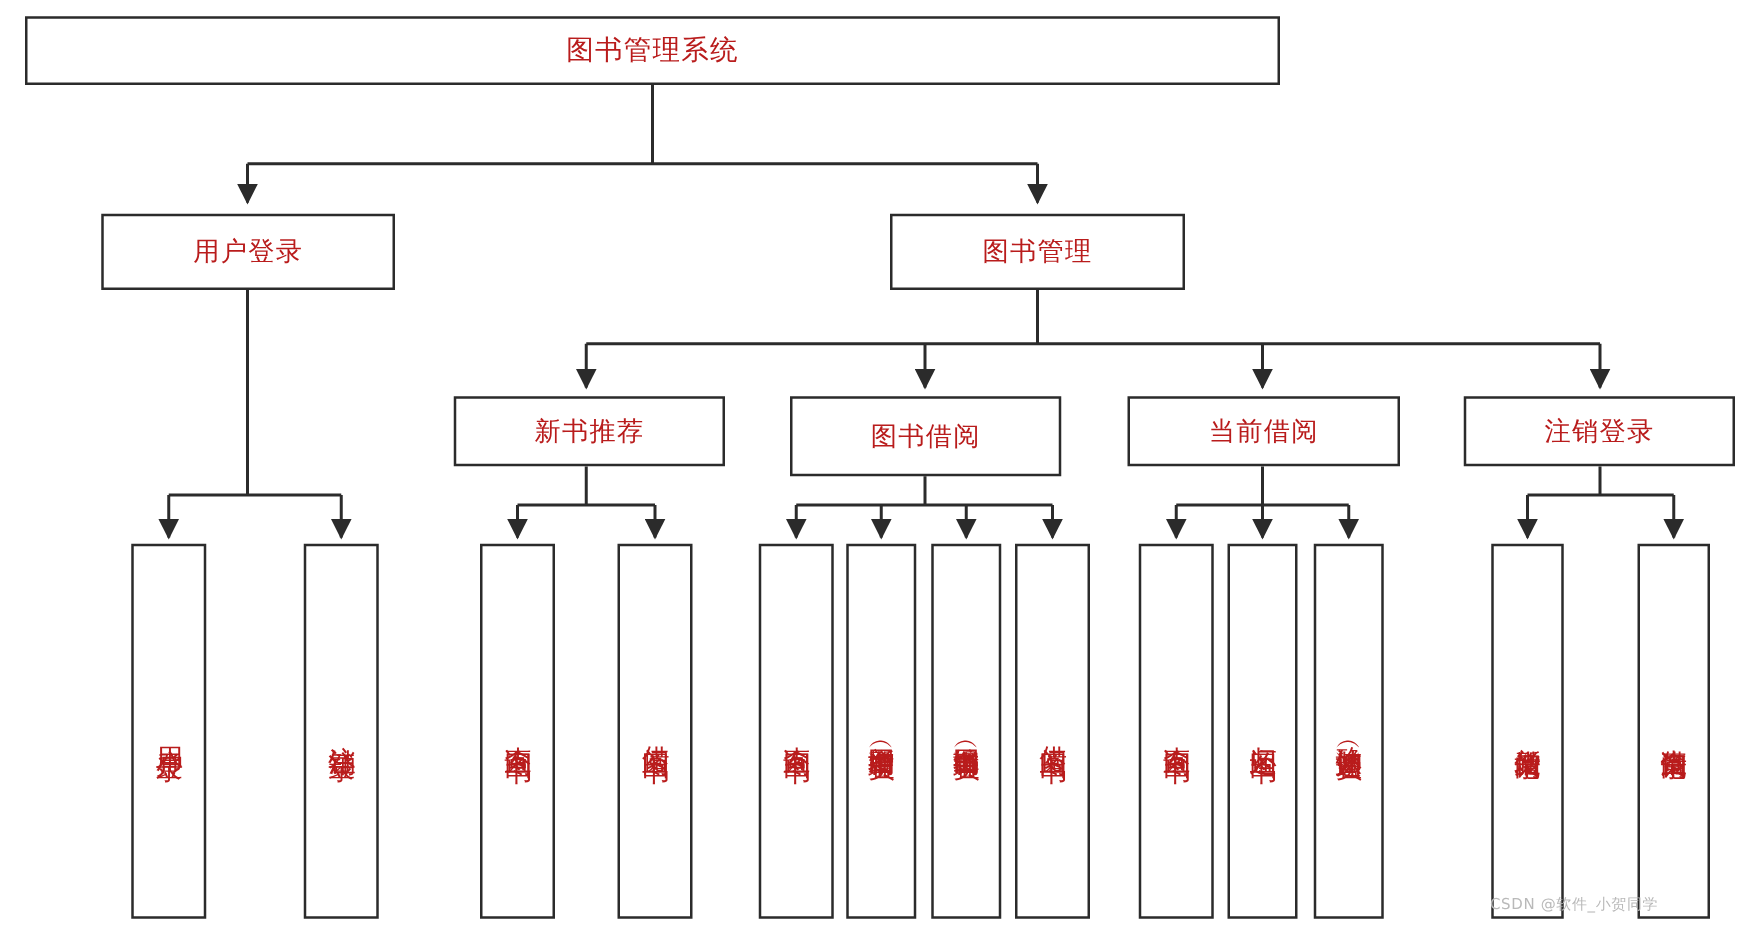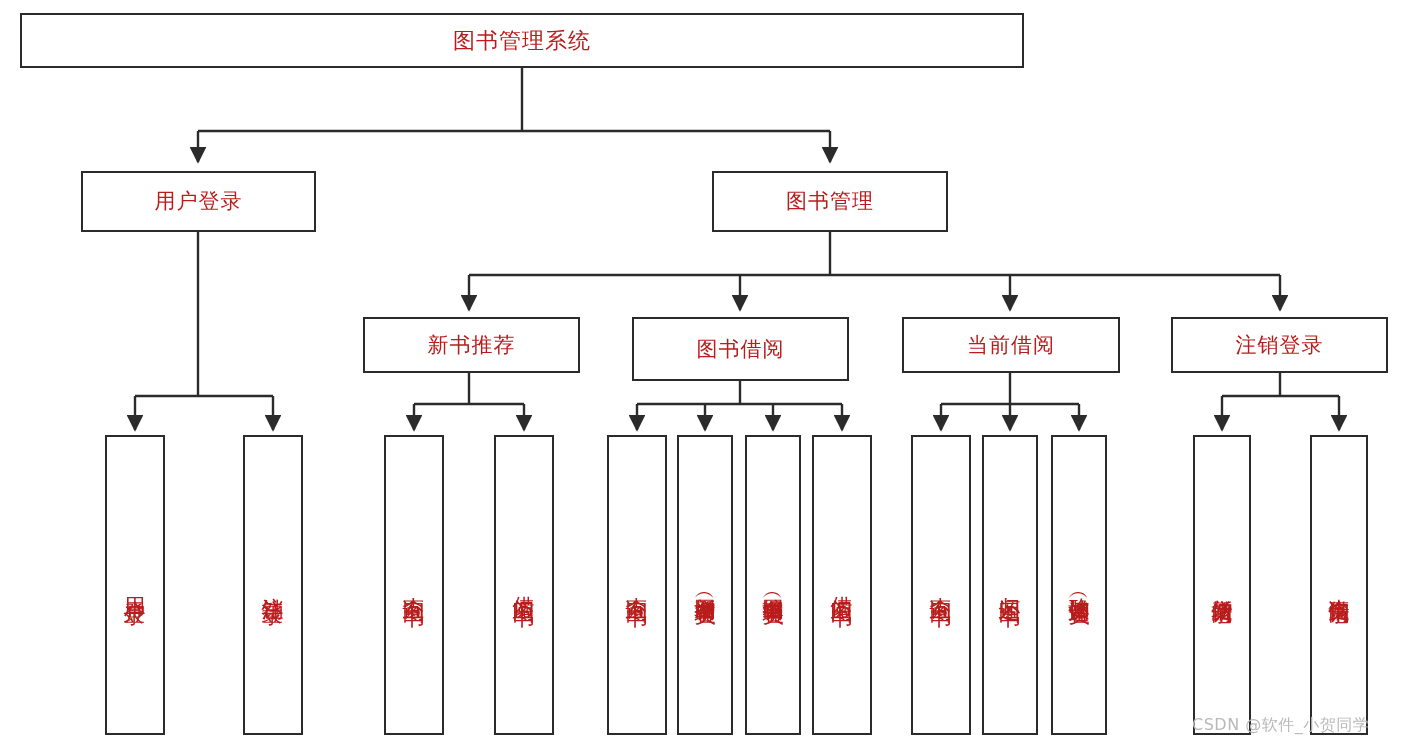--- a/index.html
+++ b/index.html
@@ -65,21 +65,21 @@
     white-space: nowrap;
   }
   .node.vert.tight .lbl {
     font-size: 21px;
     letter-spacing: 1px;
   }
   #watermark {
     position: absolute;
     left: 1192px;
     top: 715px;
-    font-size: 16px;
+    font-size: 12px;
     color: #b9b9b9;
     white-space: nowrap;
     letter-spacing: 0.5px;
     font-family: "DejaVu Sans", "Liberation Sans", sans-serif;
   }
 </style>
 </head>
 <body>
 
 <div id="diagram">

